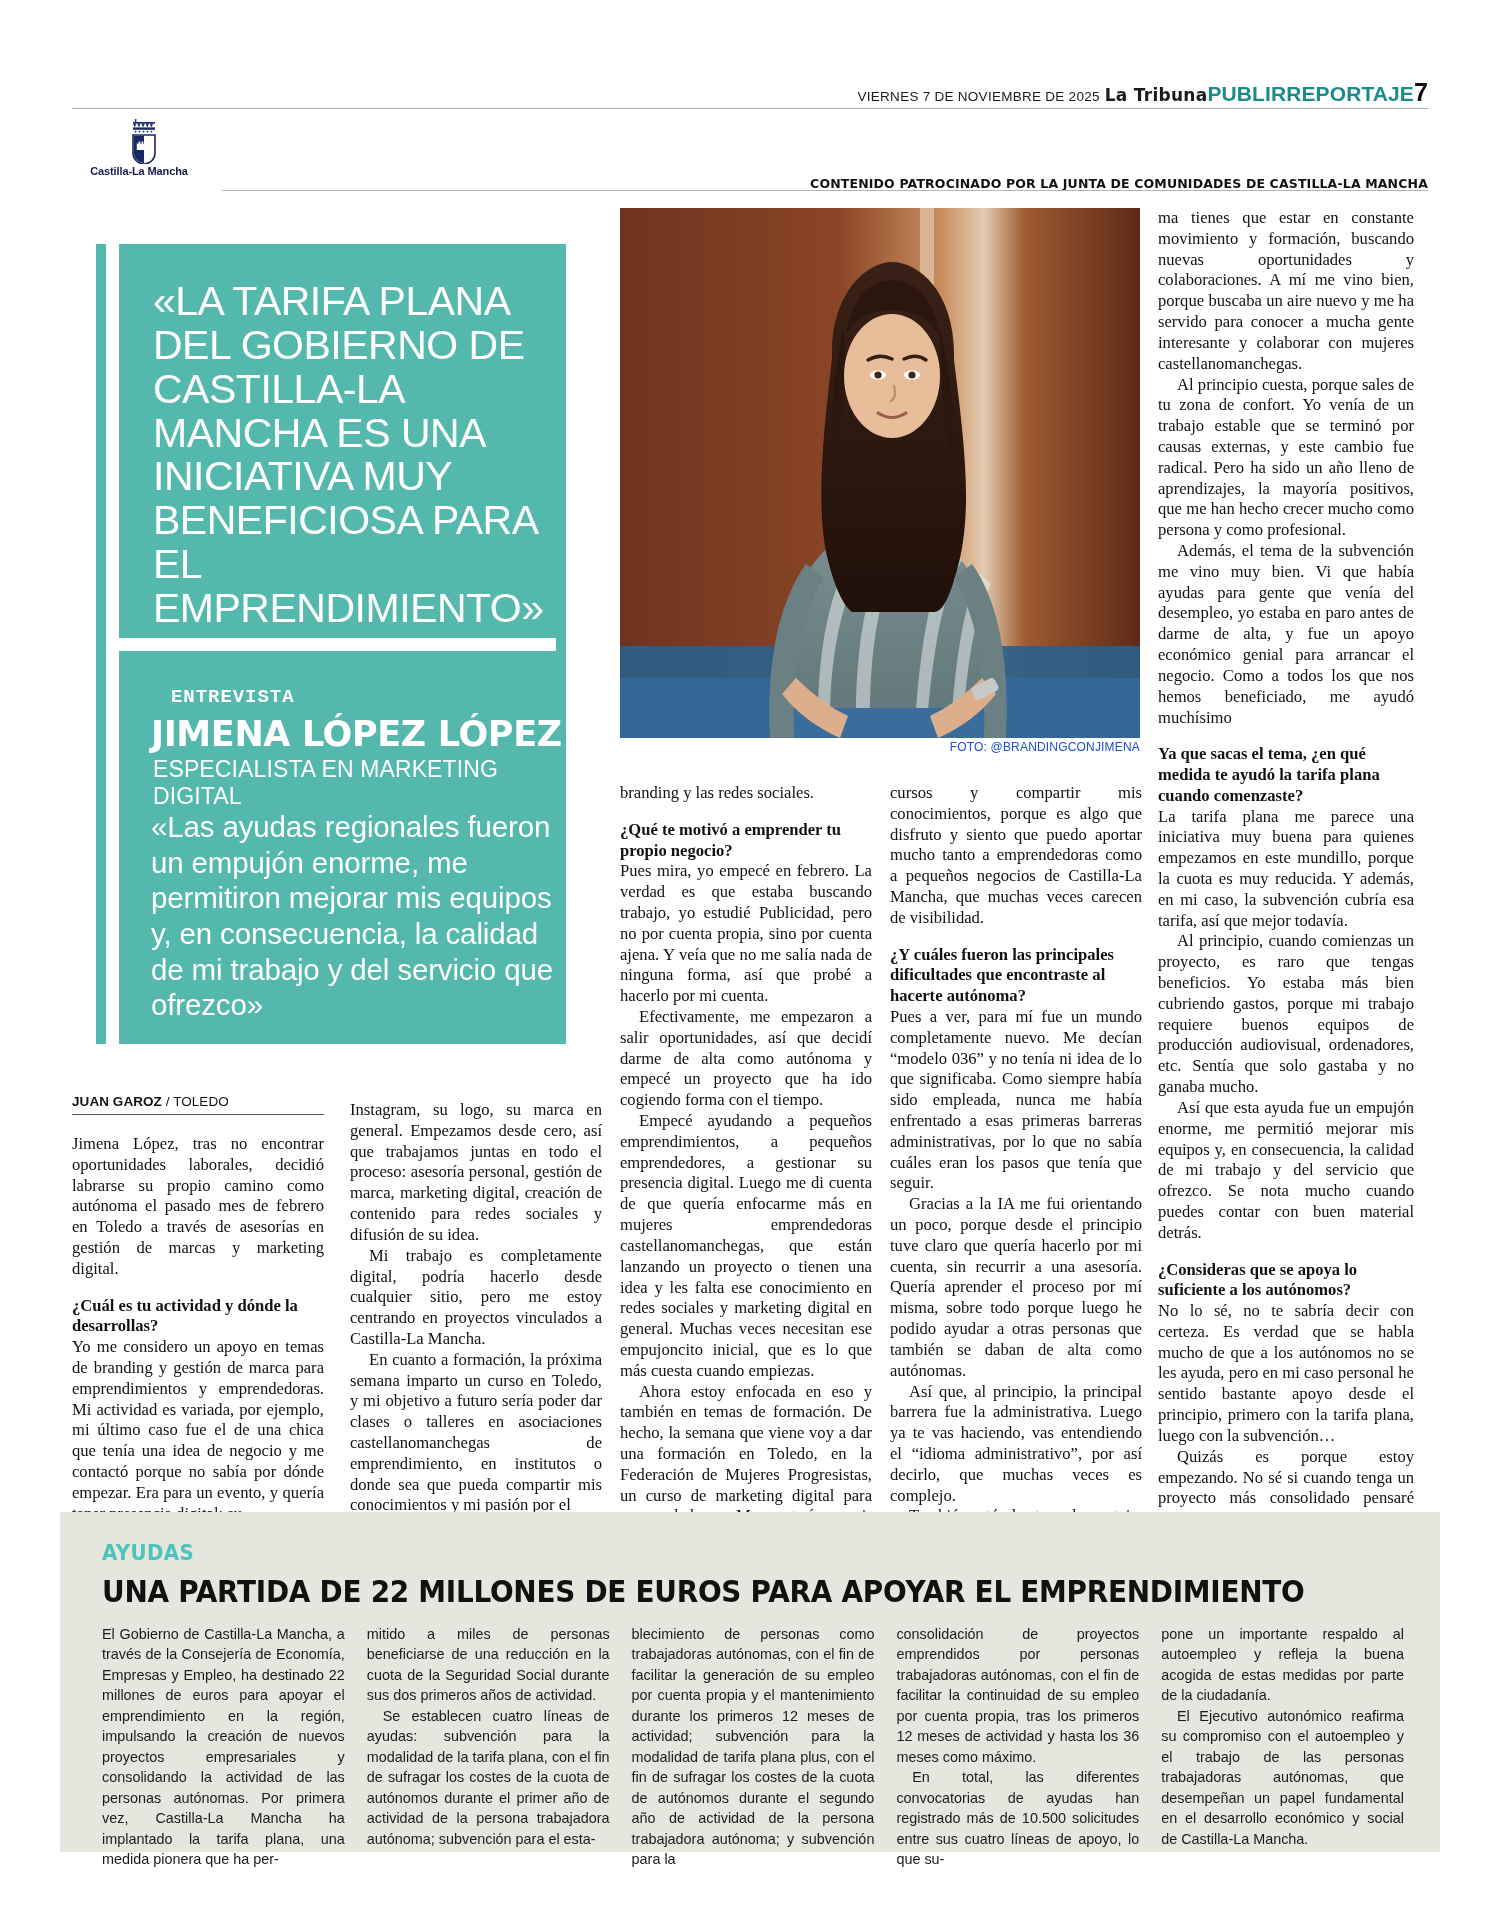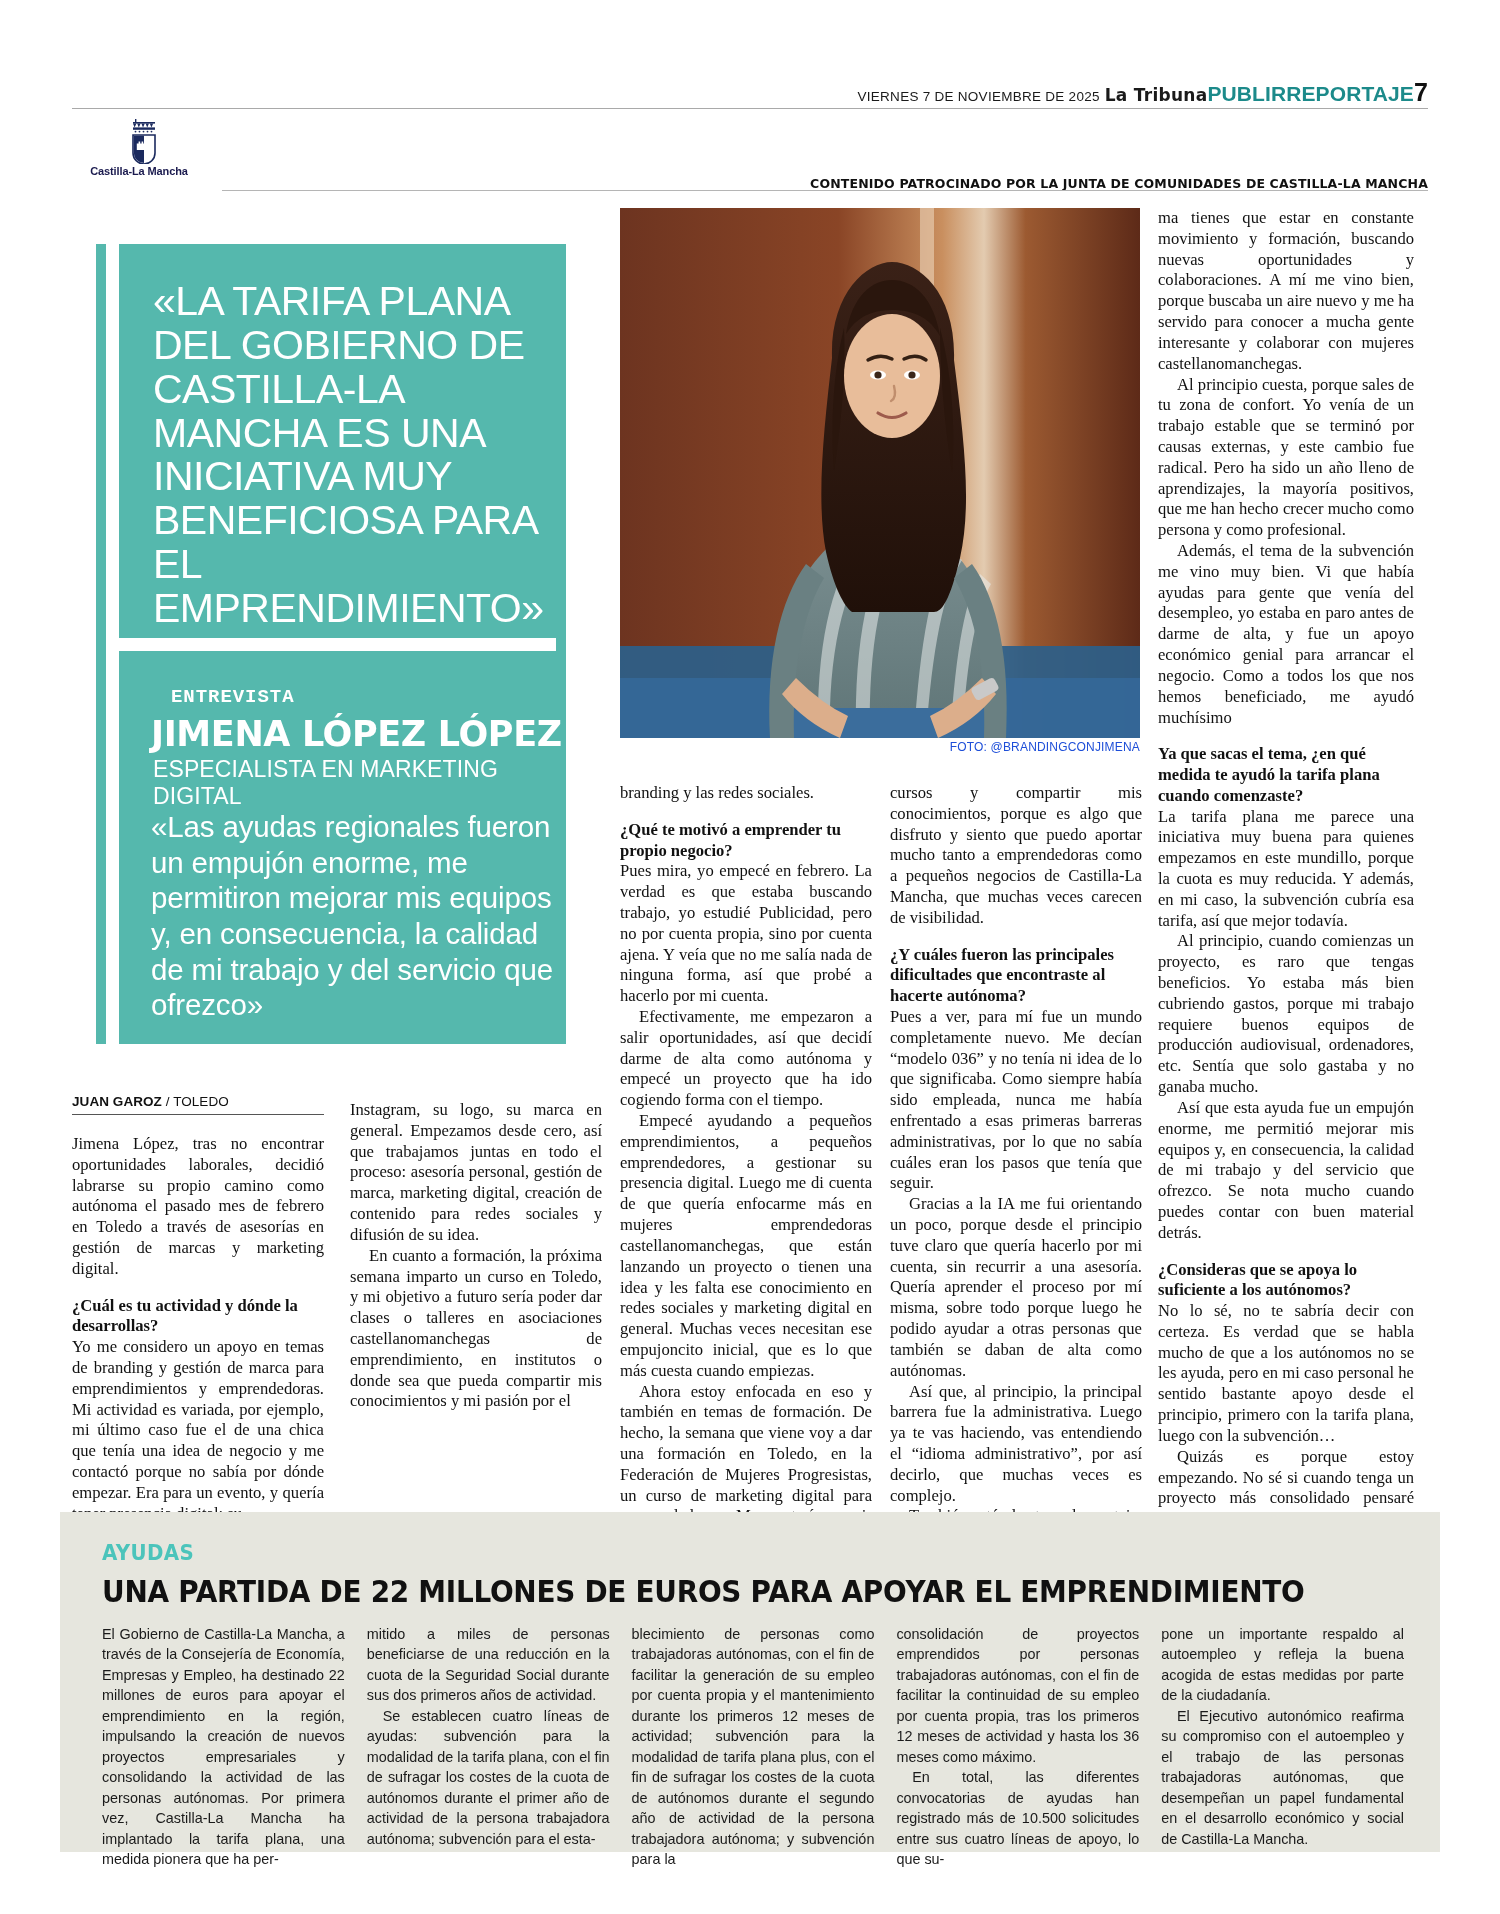--- a/index.html
+++ b/index.html
@@ -349,20 +349,21 @@
 
   <div class="col" id="col1">
     <p class="noindent">Jimena López, tras no encontrar oportunidades laborales, decidió labrarse su propio camino como autónoma el pasado mes de febrero en Toledo a través de asesorías en gestión de marcas y marketing digital.</p>
     <div class="spacer"></div>
     <h4>¿Cuál es tu actividad y dónde la desarrollas?</h4>
     <p class="noindent">Yo me considero un apoyo en temas de branding y gestión de marca para emprendimientos y emprendedoras. Mi actividad es variada, por ejemplo, mi último caso fue el de una chica que tenía una idea de negocio y me contactó porque no sabía por dónde empezar. Era para un evento, y quería tener presencia digital: su</p>
   </div>
 
   <div class="col" id="col2">
     <p class="noindent">Instagram, su logo, su marca en general. Empezamos desde cero, así que trabajamos juntas en todo el proceso: asesoría personal, gestión de marca, marketing digital, creación de contenido para redes sociales y difusión de su idea.</p>
+    <p>Mi trabajo es completamente digital, podría hacerlo desde cualquier sitio, pero me estoy centrando en proyectos vinculados a Castilla-La Mancha.</p>
     <p>En cuanto a formación, la próxima semana imparto un curso en Toledo, y mi objetivo a futuro sería poder dar clases o talleres en asociaciones castellanomanchegas de emprendimiento, en institutos o donde sea que pueda compartir mis conocimientos y mi pasión por el</p>
   </div>
 
   <div class="col" id="col3">
     <p class="noindent">branding y las redes sociales.</p>
     <div class="spacer"></div>
     <h4>¿Qué te motivó a emprender tu propio negocio?</h4>
     <p class="noindent">Pues mira, yo empecé en febrero. La verdad es que estaba buscando trabajo, yo estudié Publicidad, pero no por cuenta propia, sino por cuenta ajena. Y veía que no me salía nada de ninguna forma, así que probé a hacerlo por mi cuenta.</p>
     <p>Efectivamente, me empezaron a salir oportunidades, así que decidí darme de alta como autónoma y empecé un proyecto que ha ido cogiendo forma con el tiempo.</p>
     <p>Empecé ayudando a pequeños emprendimientos, a pequeños emprendedores, a gestionar su presencia digital. Luego me di cuenta de que quería enfocarme más en mujeres emprendedoras castellanomanchegas, que están lanzando un proyecto o tienen una idea y les falta ese conocimiento en redes sociales y marketing digital en general. Muchas veces necesitan ese empujoncito inicial, que es lo que más cuesta cuando empiezas.</p>

